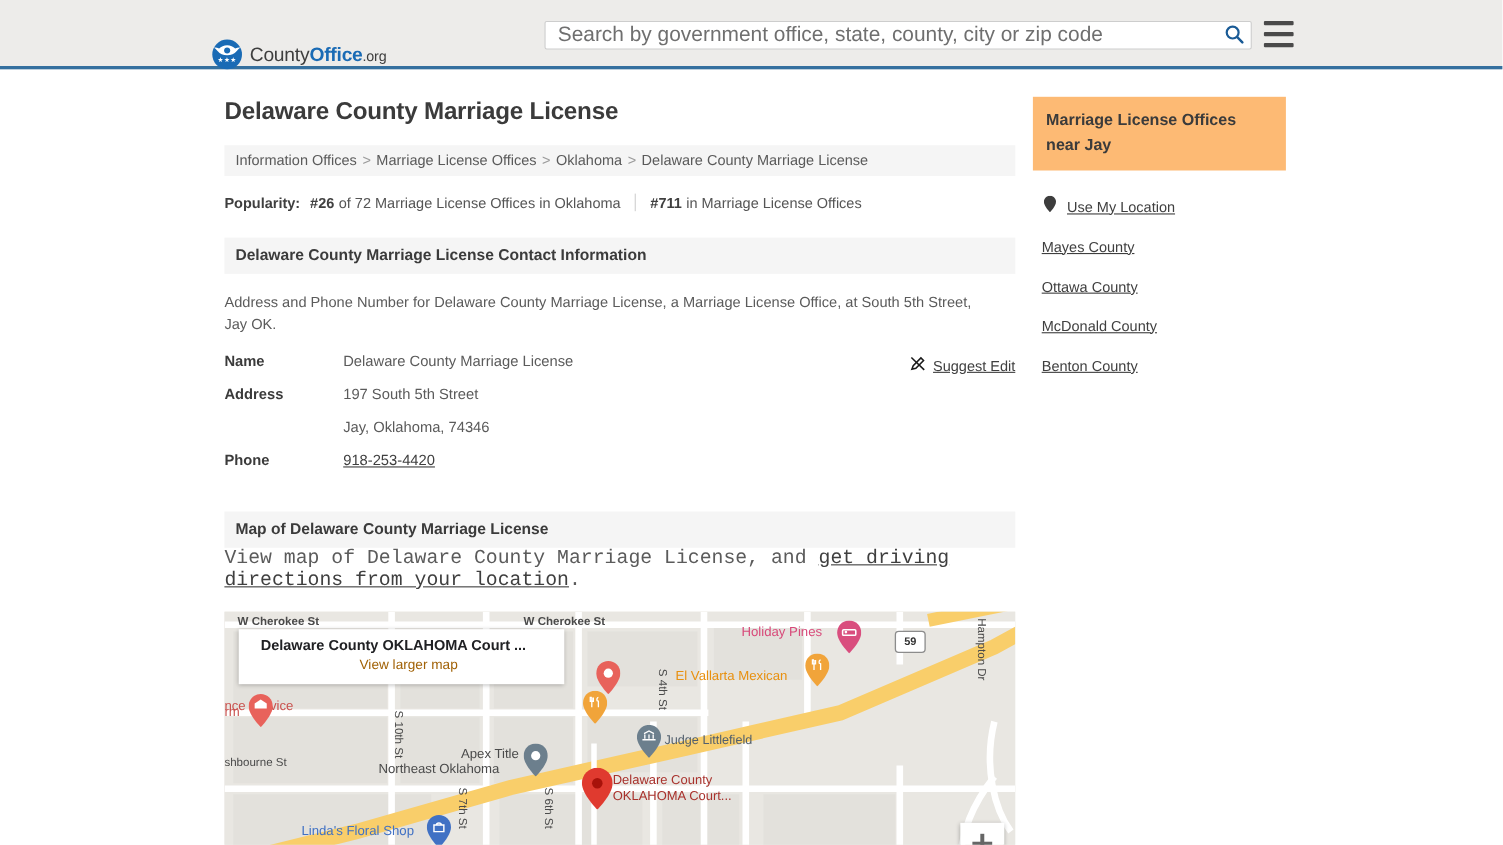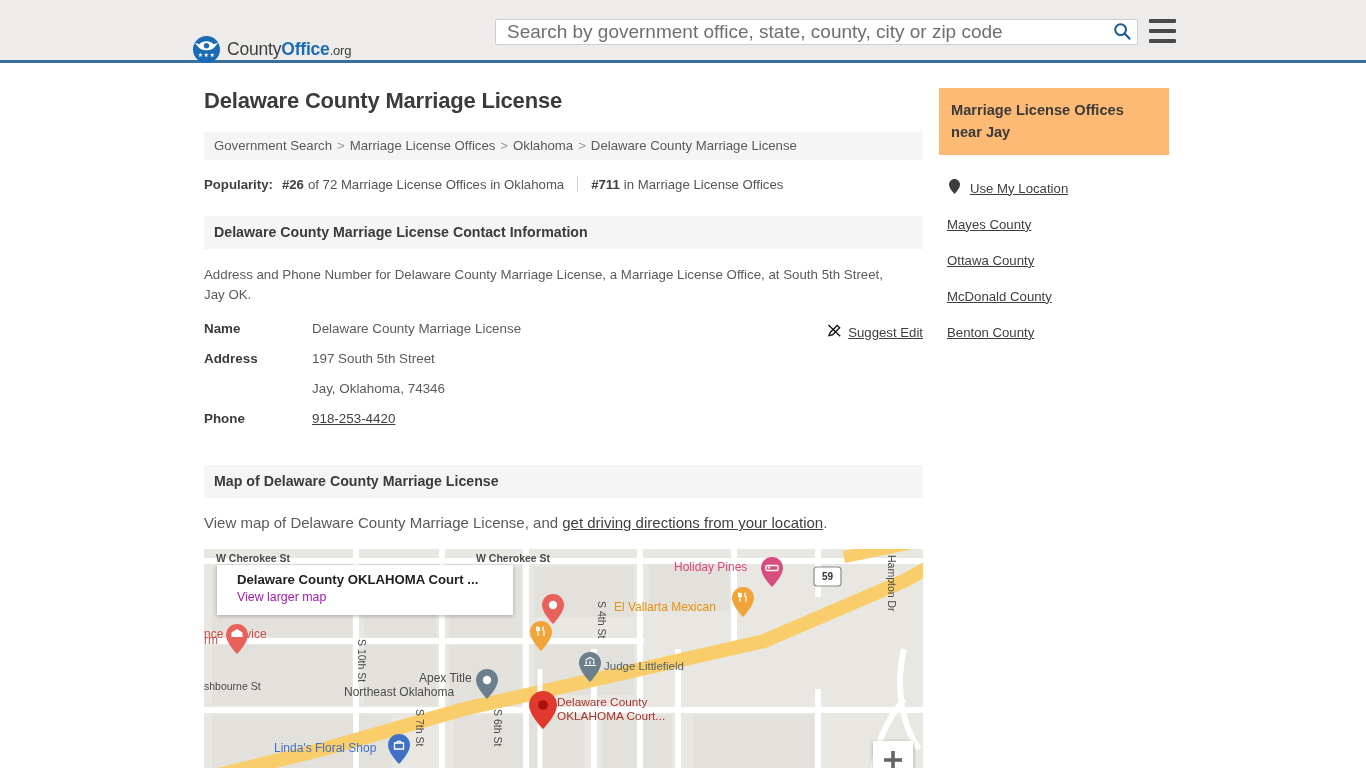--- a/index.html
+++ b/index.html
@@ -217,23 +217,23 @@
     display: flex; align-items: center;
     font-size: 13.2px;
     color: #3f3f3f;
     text-decoration: none;
     white-space: nowrap;
   }
   .suggest-edit .lbl { text-decoration: underline; }
   .suggest-edit .ico { margin-right: 6px; display:block; }
 
   .map-desc {
-    margin-top: 16px;
-    font-size: 15px;
+    font-size: 18px;
     color: #5b5b5b;
+    font-family: Liberation Mono, monospace;
   }
   .map-desc a { color: #3f3f3f; text-decoration: underline; }
 
   
   .map-frame {
     position: relative;
     margin-top: 18px;
     width: 719px;
     height: 232px;
     overflow: hidden;
@@ -275,22 +275,23 @@
     font-size: 13.2px;
     color: #202124;
     font-weight: bold;
     white-space: nowrap;
     overflow: hidden;
   }
   .info-card .link {
     display: block;
     margin-top: 3px;
     font-size: 12.4px;
-    color: #a21caf;
+    color: #a16207;
     text-decoration: none;
+    text-align: center;
   }
   .zoom-in-btn {
     position: absolute;
     right: 10px; bottom: 0px;
     width: 40px; height: 40px;
     background: #ffffff;
     border: 0;
     box-shadow: 0 1px 4px rgba(0,0,0,0.3);
     cursor: pointer;
     padding: 0;
@@ -362,21 +363,21 @@
   </div>
 </div>
 
 <div class="page">
 
   <div class="content-col">
 
     <h1 class="page-title">Delaware County Marriage License</h1>
 
     <div class="breadcrumb">
-      <a href="#">Government Search</a><span class="sep">&gt;</span><a href="#">Marriage License Offices</a><span class="sep">&gt;</span><a href="#">Oklahoma</a><span class="sep">&gt;</span><a href="#">Delaware County Marriage License</a>
+      <a href="#">Information Offices</a><span class="sep">&gt;</span><a href="#">Marriage License Offices</a><span class="sep">&gt;</span><a href="#">Oklahoma</a><span class="sep">&gt;</span><a href="#">Delaware County Marriage License</a>
     </div>
 
     <div class="popularity">
       <span class="lbl">Popularity:</span>
       <span class="rank">#26</span>
       <span style="margin-left:4px">of 72 Marriage License Offices in Oklahoma</span>
       <span class="divider"></span>
       <span class="rank">#711</span>
       <span style="margin-left:4px">in Marriage License Offices</span>
     </div>

